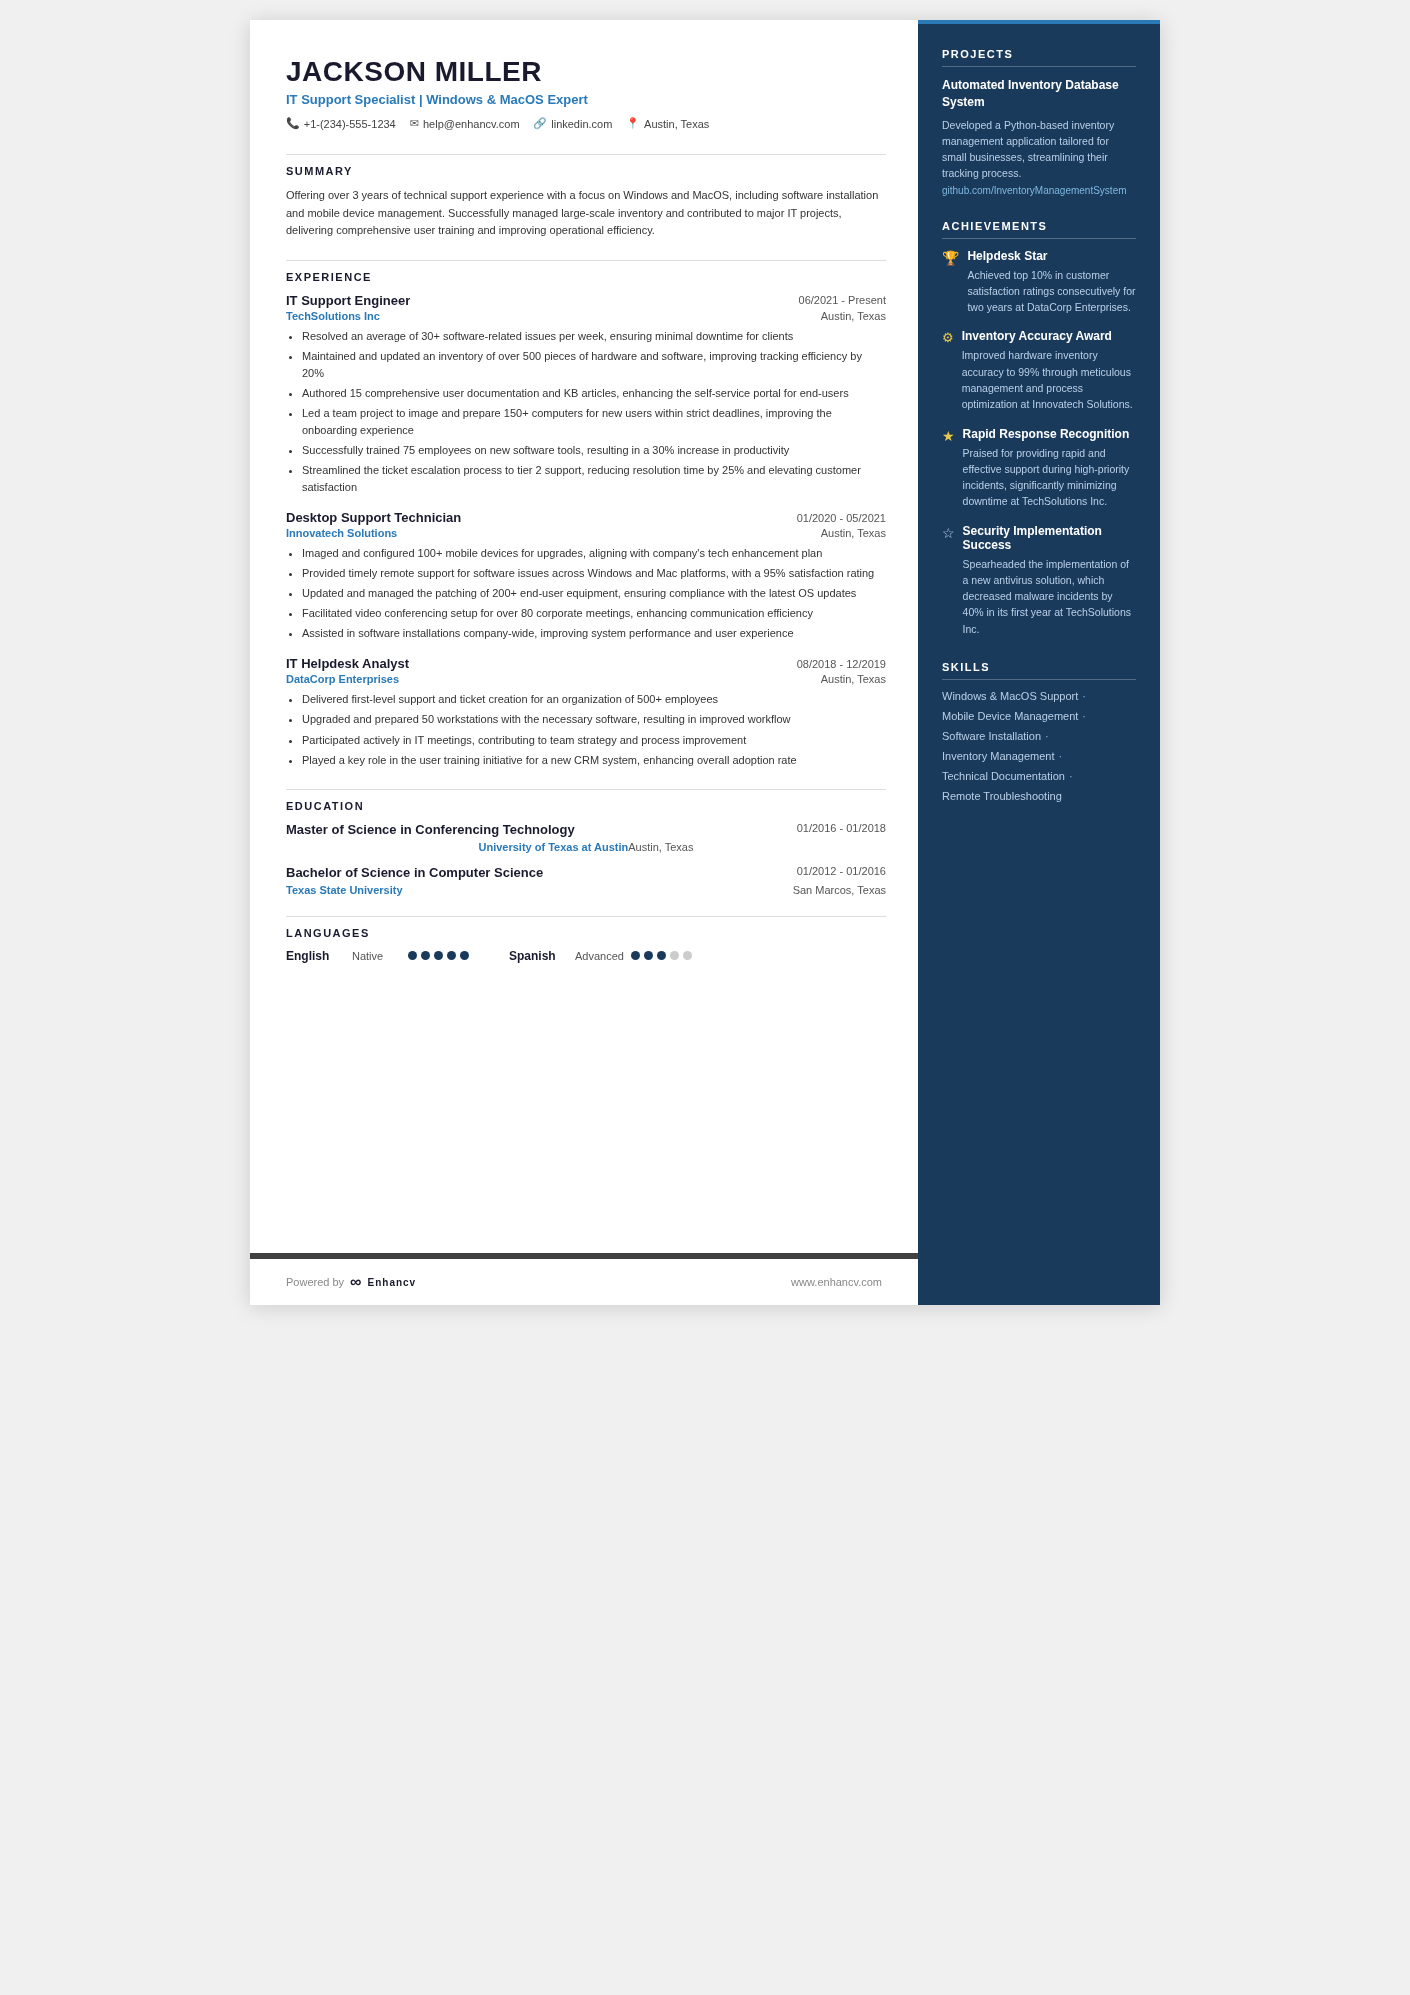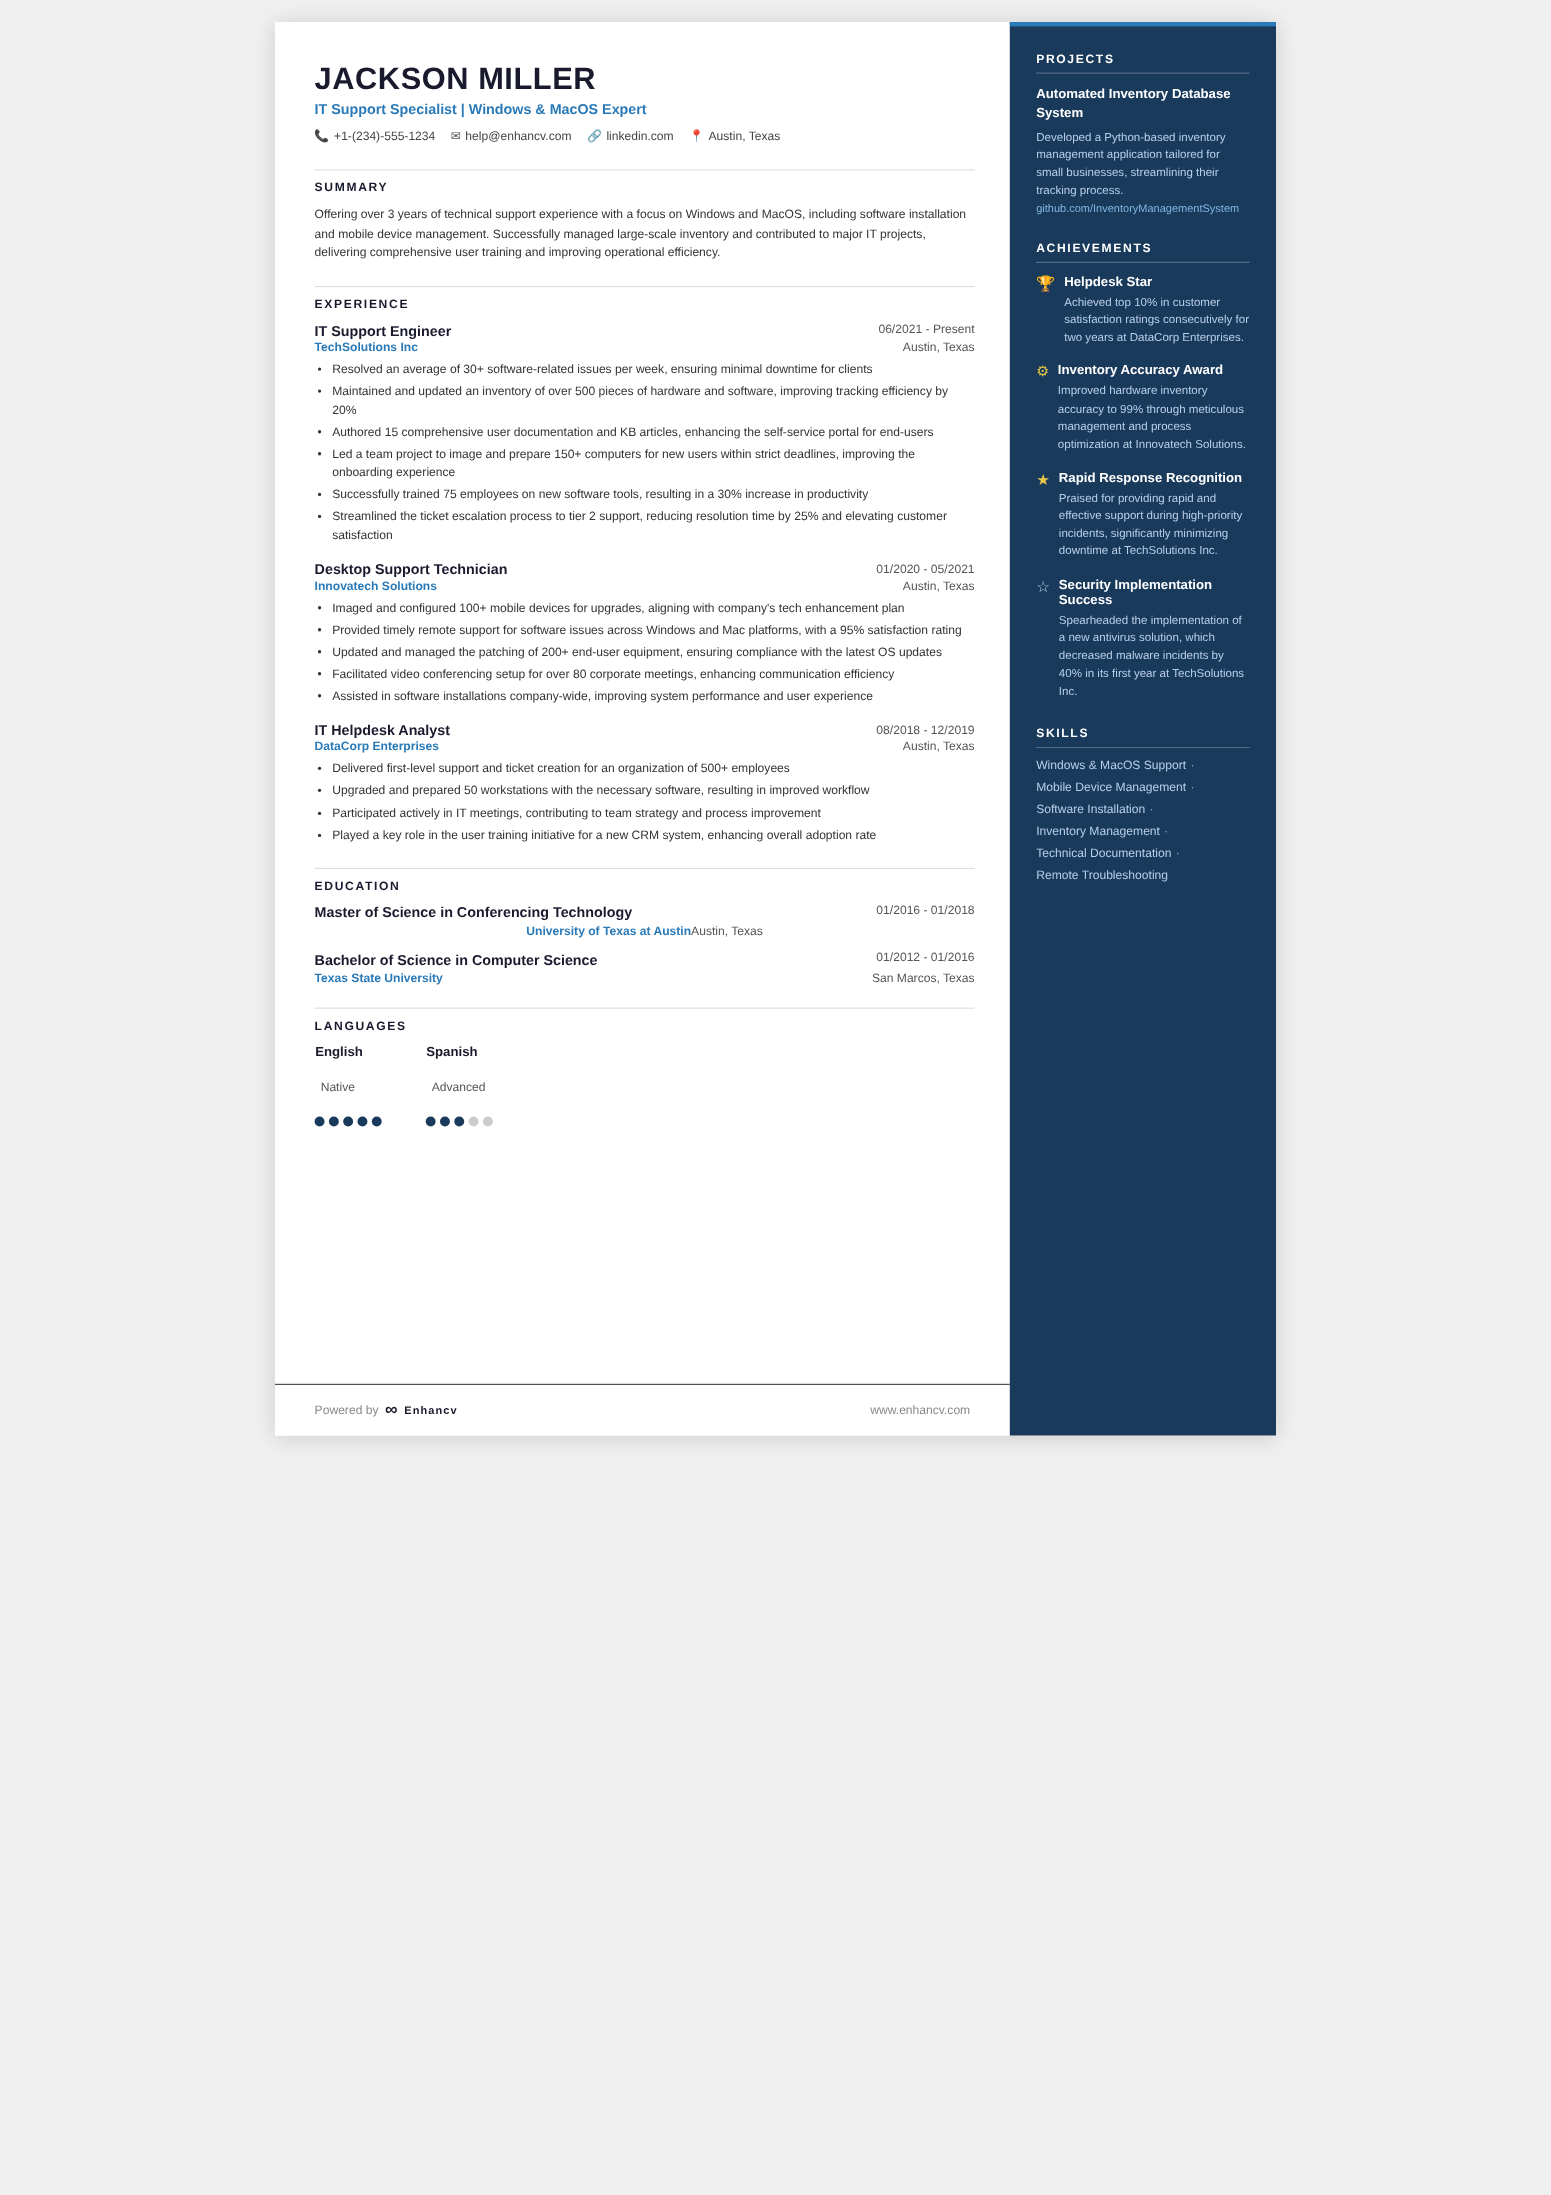--- a/index.html
+++ b/index.html
@@ -147,22 +147,21 @@
       margin-bottom: 12px;
     }
     .lang-row {
       display: flex;
       gap: 40px;
       margin-top: 6px;
     }
     .lang-item {
       display: flex;
       align-items: center;
-      gap: 20px;
-      flex-direction: column;
+      gap: 6px;
     }
     .lang-name {
       font-size: 12px;
       font-weight: 600;
       color: #1a1a2e;
       min-width: 60px;
     }
     .lang-level {
       font-size: 11px;
       color: #555;
@@ -178,21 +177,21 @@
       border-radius: 50%;
     }
     .dot-filled { background: #1a3a5c; }
     .dot-empty { background: #ccc; }
     
     .footer {
       padding: 14px 36px;
       display: flex;
       justify-content: space-between;
       align-items: center;
-      border-top: 1px solid #404040;
+      border-top: 6px solid #404040;
       font-size: 11px;
       color: #888;
       background: white;
       gap: 35px;
     }
     .footer-left {
       display: flex;
       align-items: center;
       gap: 6px;
     }

